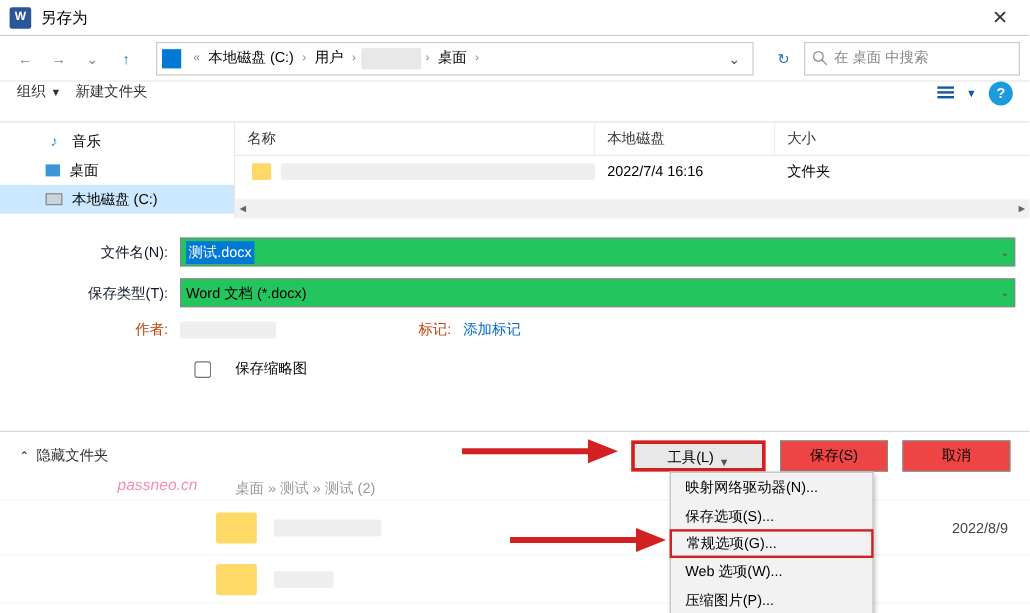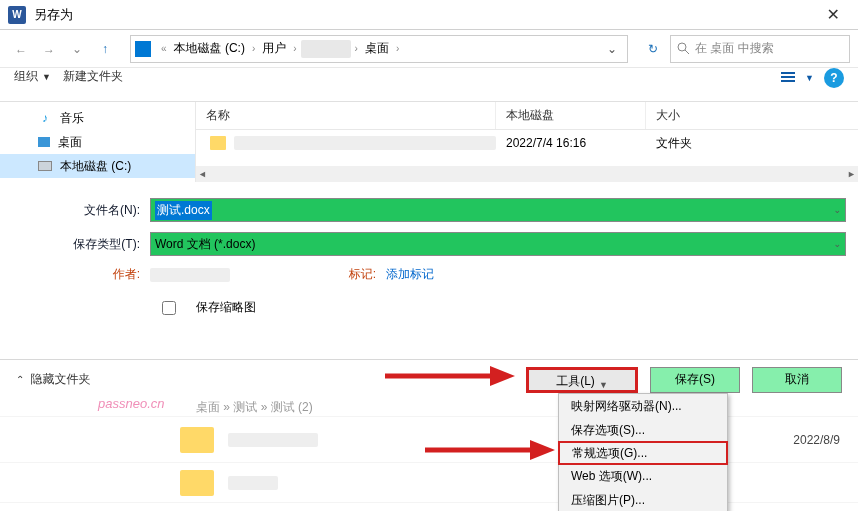--- a/index.html
+++ b/index.html
@@ -56,21 +56,21 @@
 .metaval.link{color:#0066cc}
 .metaval.blur{background:#eee;width:80px;height:14px;border-radius:2px}
 .chkrow{margin:16px 0 0 150px;display:flex;align-items:center;gap:20px}
 .chkrow input{width:14px;height:14px}
 
 .footer{position:absolute;left:0;right:0;bottom:112px;height:40px;border-top:1px solid #d8d8d8;display:flex;align-items:center;padding:0 16px}
 .hide-folders{display:flex;align-items:center;gap:6px;color:#333}
 .footer-right{margin-left:auto;display:flex;align-items:center;gap:12px}
 .tool-dd{width:112px;height:26px;border:1px solid #999;background:#e8e8e8;display:flex;align-items:flex-end;justify-content:center;gap:4px}
 .tool-dd.boxed{border:3px solid #d32020}
-.btn{width:90px;height:26px;border:1px solid #888;background:#86efac;display:flex;align-items:center;justify-content:center}
+.btn{width:90px;height:26px;border:1px solid #888;background:#ef4444;display:flex;align-items:center;justify-content:center}
 
 .menu{position:absolute;left:558px;top:393px;width:170px;background:#f2f2f2;border:1px solid #bfbfbf;box-shadow:2px 2px 4px rgba(0,0,0,.25);z-index:10}
 .menu-item{height:24px;display:flex;align-items:center;padding:0 12px;color:#000}
 .menu-item.boxed{border:2px solid #d32020;margin:-1px}
 
 .bgrows{position:absolute;left:0;right:0;bottom:0;height:112px;background:#fff}
 .bgrow{height:32px;display:flex;align-items:center;padding-left:180px;border-bottom:1px solid #f4f4f4;font-size:12px;color:#444}
 .bg-folder{width:34px;height:26px;background:#ffd968;margin-right:14px;border-radius:2px}
 .bg-blur{background:#eee;height:14px;border-radius:2px}
 .bg-date{margin-left:auto;margin-right:18px;color:#444}

